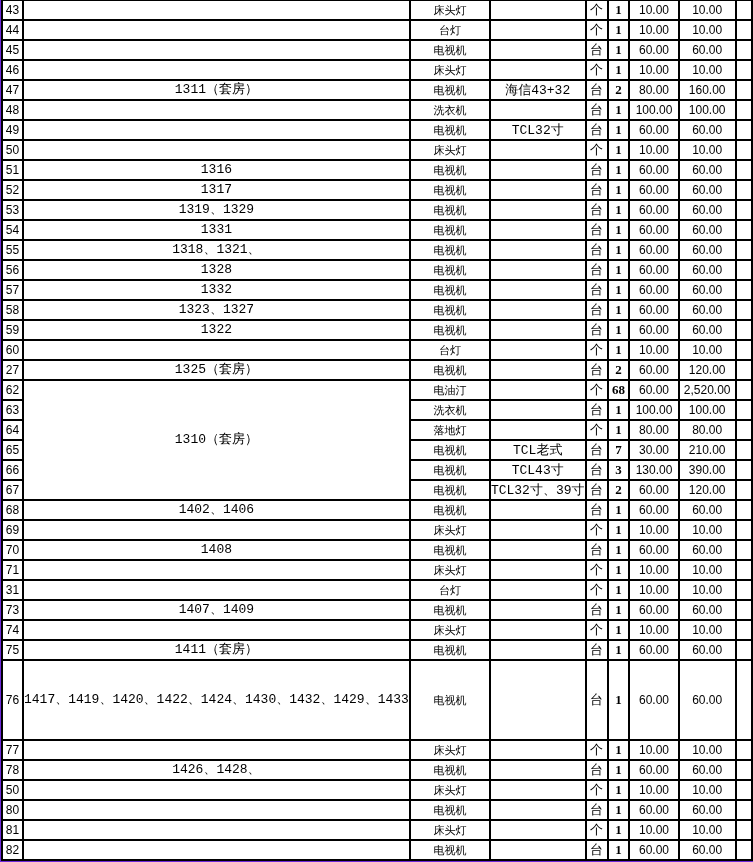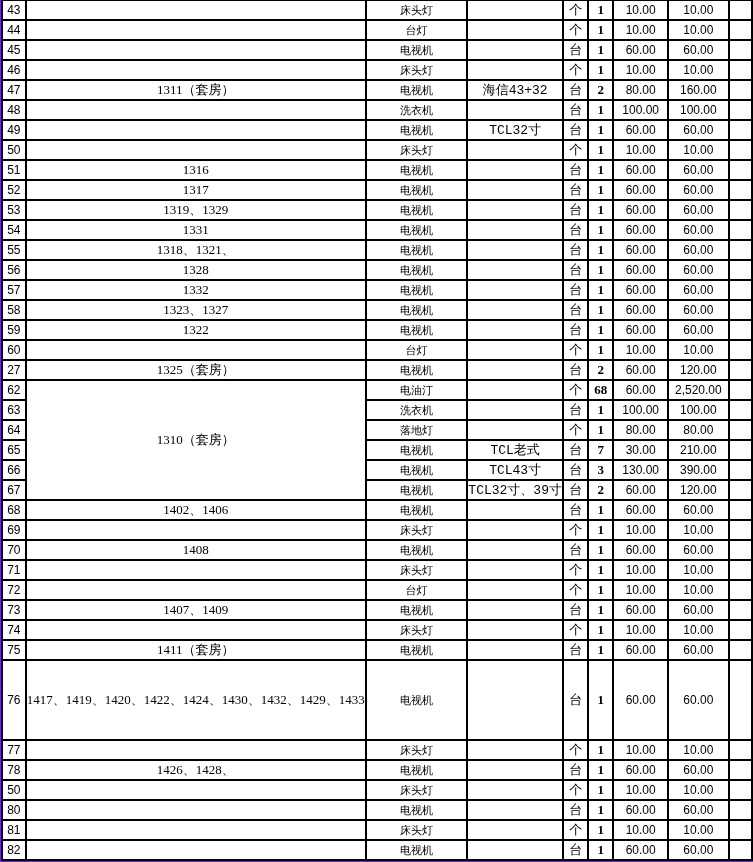--- a/index.html
+++ b/index.html
@@ -23,21 +23,21 @@
     text-align: center;
     vertical-align: middle;
     overflow: hidden;
     white-space: nowrap;
     background: #fff;
   }
   table.sheet tr { height: 20px; }
   table.sheet tr.tall { height: 80px; }
 
   .c-num   { font-family: "Liberation Sans", sans-serif; font-size: 12px; }
-  .c-room  { font-family: Liberation Serif, serif; font-size: 13px;
+  .c-room  { font-family: Liberation Mono, monospace; font-size: 13px;
              white-space: normal; line-height: 16px; padding: 0 3px; }
   .c-item  { font-family: Liberation Mono, monospace; font-size: 11px; }
   .c-spec  { font-family: Liberation Mono, monospace; font-size: 13px; }
   .c-unit  { font-family: "Liberation Sans", sans-serif; font-size: 13px; }
   .c-qty   { font-family: "Liberation Serif", serif; font-size: 13px; font-weight: bold; }
   .c-price, .c-total {
     font-family: "Liberation Sans", sans-serif; font-size: 12px;
     text-align: right; padding-right: 9px;
   }
   .c-blank { }
@@ -367,21 +367,21 @@
           <td class="c-room"></td>
           <td class="c-item">床头灯</td>
           <td class="c-spec"></td>
           <td class="c-unit">个</td>
           <td class="c-qty">1</td>
           <td class="c-price">10.00</td>
           <td class="c-total">10.00</td>
           <td class="c-blank"></td>
         </tr>
         <tr>
-          <td class="c-num">72</td>
+          <td class="c-num">31</td>
           <td class="c-room"></td>
           <td class="c-item">台灯</td>
           <td class="c-spec"></td>
           <td class="c-unit">个</td>
           <td class="c-qty">1</td>
           <td class="c-price">10.00</td>
           <td class="c-total">10.00</td>
           <td class="c-blank"></td>
         </tr>
         <tr>

